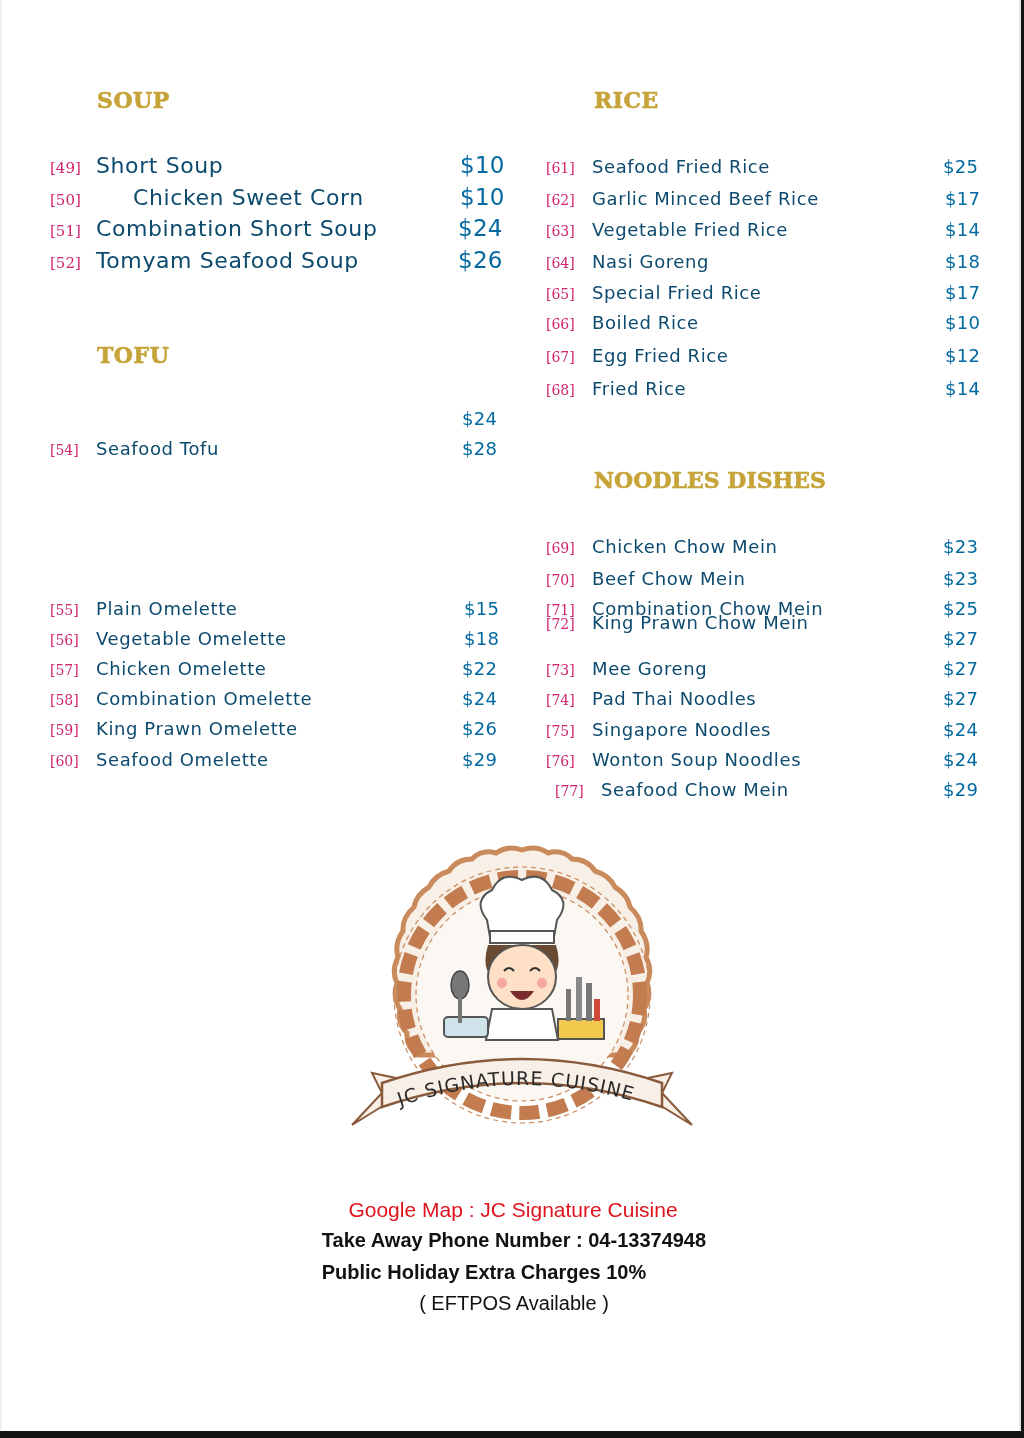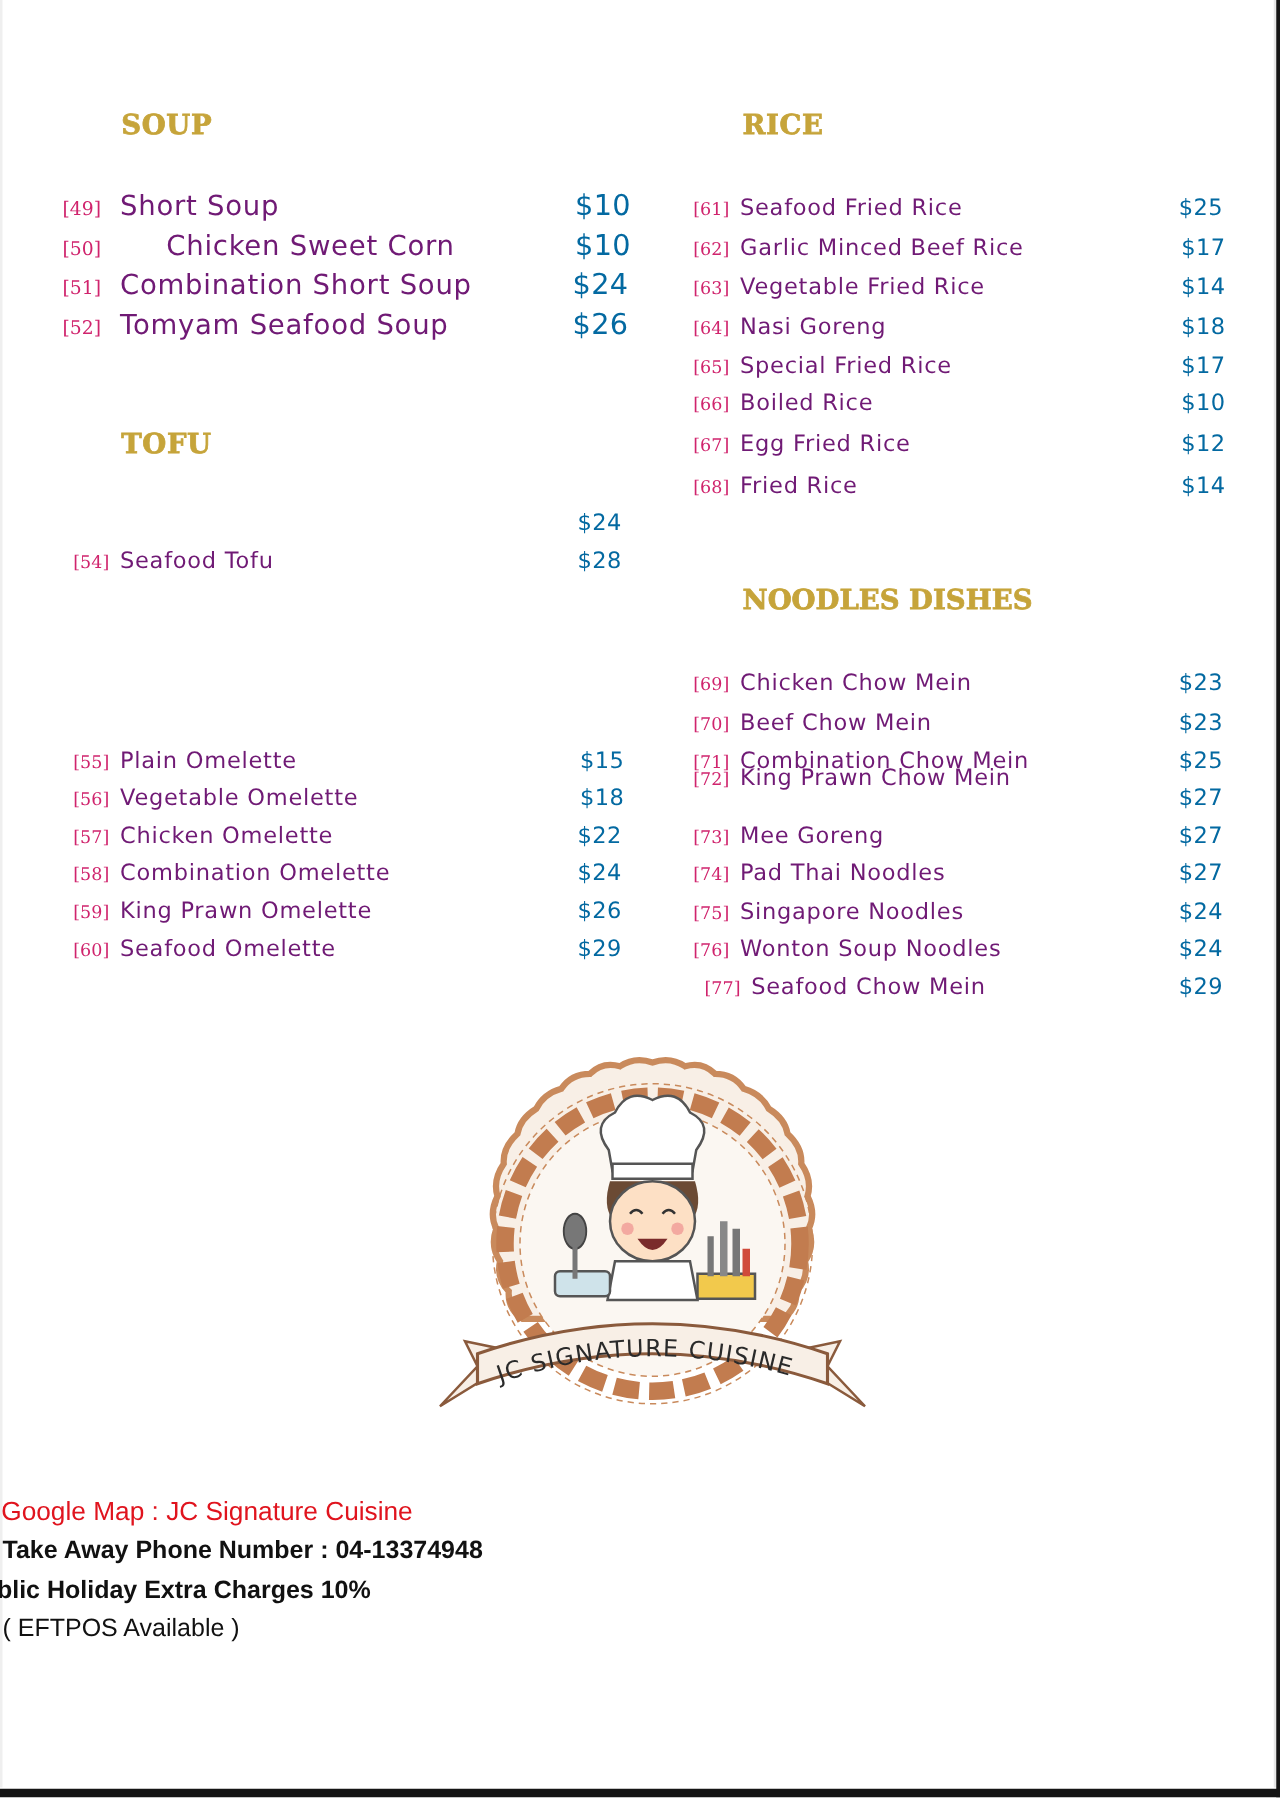--- a/index.html
+++ b/index.html
@@ -12,34 +12,34 @@
     .bottom-bar { position: absolute; left: 0; top: 1431px; width: 1024px; height: 7px; background: #141414; }
     .right-bar { position: absolute; right: 0; top: 0; width: 3px; height: 1438px; background: #141414; }
 
     .section-title {
       position: absolute; font-family: "DejaVu Serif", serif; font-weight: bold;
       color: #c6a43a; letter-spacing: 0.5px; text-transform: uppercase; white-space: nowrap;
       -webkit-text-stroke: 0.6px #c6a43a;
     }
     .item { position: absolute; display: flex; align-items: baseline; white-space: nowrap; }
     .num { font-family: "DejaVu Serif", serif; color: #d0246d; font-size: 14px; display: inline-block; }
-    .name { color: #701a75; letter-spacing: 0.6px; display: inline-block; }
+    .name { color: #0c4a6e; letter-spacing: 0.6px; display: inline-block; }
     .price { position: absolute; color: #0369a1; letter-spacing: 0.3px; white-space: nowrap; }
 
     
     .big .num { font-size: 15px; width: 46px; }
     .big .name { font-size: 22px; }
     .bigp { font-size: 23px; }
     
-    .sm .num { width: 46px; text-align: center; }
+    .sm .num { width: 46px; }
     .sm .name { font-size: 18px; }
     .smp { font-size: 18px; }
 
     .logo { position: absolute; left: 340px; top: 845px; width: 360px; height: 310px; }
-    .footer-line { position: absolute; left: 0; width: 1024px; text-align: left; white-space: nowrap;
+    .footer-line { position: absolute; left: 0; width: 1024px; text-align: center; white-space: nowrap;
       font-family: "Liberation Sans", sans-serif; }
     .f-map { top: 1198px; color: #e0141e; font-size: 21px; left: -1px; }
     .f-phone { top: 1229px; color: #111; font-size: 20px; font-weight: bold; left: 0px; }
     .f-holiday { top: 1261px; color: #111; font-size: 20px; font-weight: bold; left: -30px; }
     .f-eftpos { top: 1292px; color: #111; font-size: 20px; left: 0px; }
   </style>
 </head>
 <body>
 
 <div class="page">

